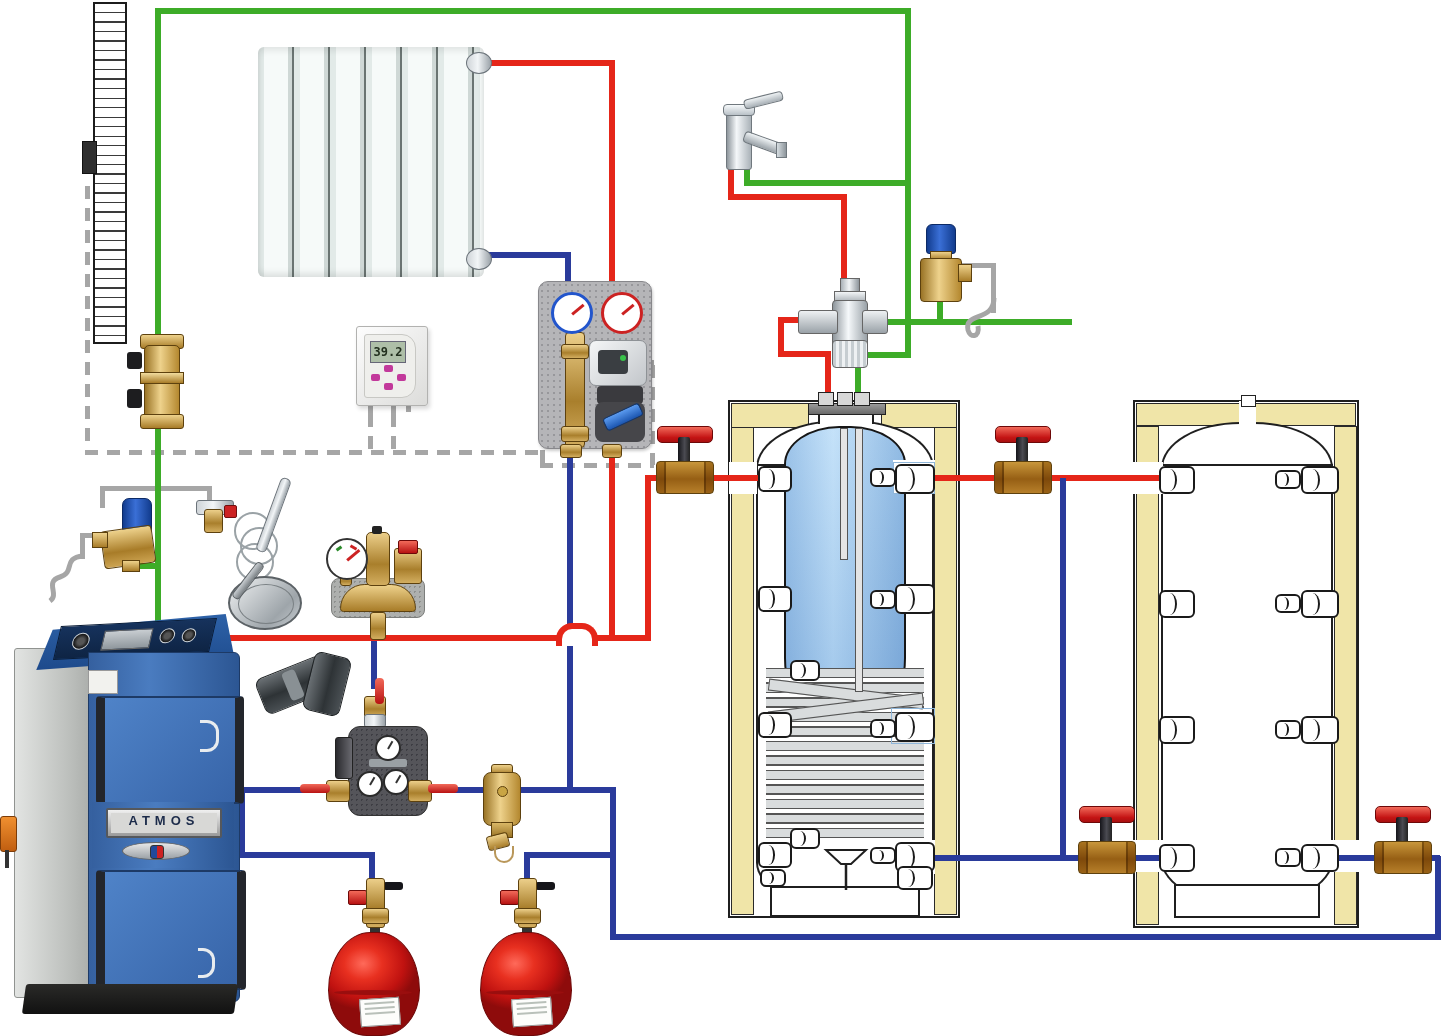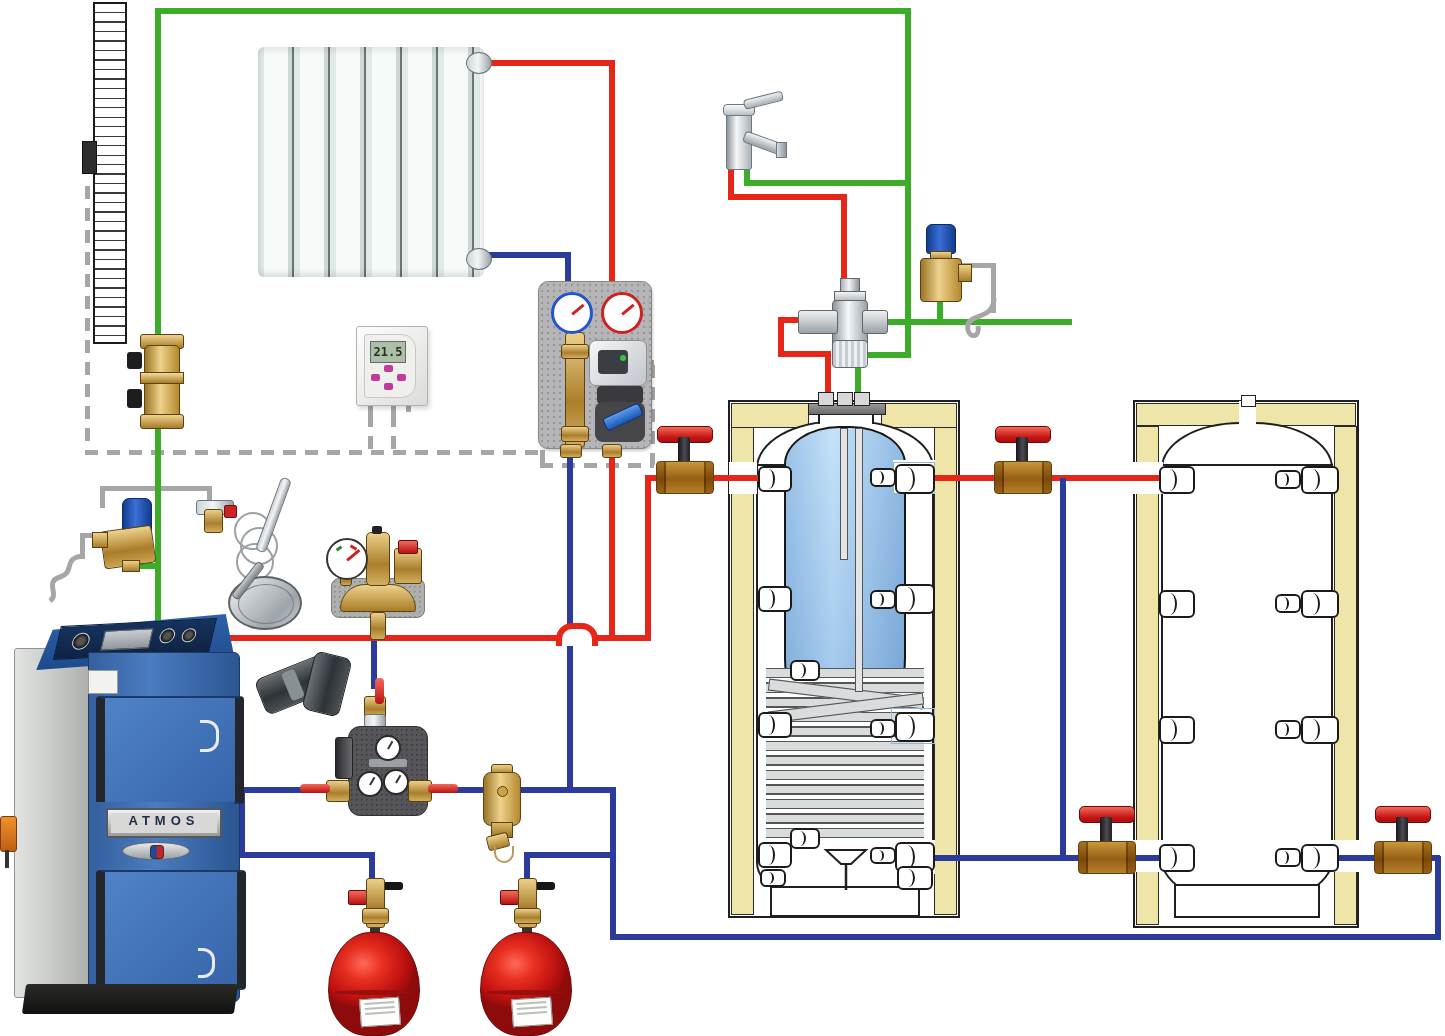--- a/index.html
+++ b/index.html
@@ -131,21 +131,21 @@
   <div style="position:absolute;left:82px;top:141px;width:13px;height:31px;background:#2e2e2e;border:1px solid #111;z-index:4;"></div>
 
   <div style="position:absolute;left:258px;top:47px;width:226px;height:230px;z-index:5;
        background:repeating-linear-gradient(90deg,#e2eae8 0 6px,#f6faf9 6px 30px,#cfd8d6 30px 34px,#6a7472 34px 36px);
        border-radius:6px;box-shadow:inset 0 4px 6px rgba(0,0,0,.08), inset 0 -4px 6px rgba(0,0,0,.10);"></div>
   <div class="chromeblk" style="left:466px;top:52px;width:24px;height:20px;border-radius:50%;"></div>
   <div class="chromeblk" style="left:466px;top:248px;width:24px;height:20px;border-radius:50%;"></div>
 
   <div style="position:absolute;left:356px;top:326px;width:70px;height:78px;background:linear-gradient(135deg,#fdfdfd,#dcdcda);border:1px solid #b2b2b0;border-radius:3px;box-shadow:2px 3px 4px rgba(0,0,0,.15);z-index:6;">
     <div style="position:absolute;left:7px;top:7px;width:50px;height:62px;background:#efefec;border:1px solid #c8c8c4;border-radius:3px 14px 14px 3px;"></div>
-    <div style="position:absolute;left:13px;top:14px;width:34px;height:20px;background:#aebfa8;border:1px solid #667;font:bold 12px 'DejaVu Sans Mono',monospace;color:#23301f;text-align:center;line-height:20px;">21.5</div>
+    <div style="position:absolute;left:13px;top:14px;width:34px;height:20px;background:#aebfa8;border:1px solid #667;font:bold 12px 'DejaVu Sans Mono',monospace;color:#23301f;text-align:center;line-height:20px;">39.2</div>
     <div style="position:absolute;left:27px;top:38px;width:9px;height:7px;background:#c2399b;border-radius:2px;"></div>
     <div style="position:absolute;left:14px;top:47px;width:9px;height:7px;background:#c2399b;border-radius:2px;"></div>
     <div style="position:absolute;left:40px;top:47px;width:9px;height:7px;background:#c2399b;border-radius:2px;"></div>
     <div style="position:absolute;left:27px;top:56px;width:9px;height:7px;background:#c2399b;border-radius:2px;"></div>
   </div>
 
   <div style="position:absolute;left:138px;top:334px;width:46px;height:94px;z-index:6;">
     <div style="position:absolute;left:2px;top:0;width:42px;height:13px;background:linear-gradient(180deg,#eed28c,#a87c28);border:1px solid #5d410e;border-radius:3px;"></div>
     <div style="position:absolute;left:6px;top:11px;width:34px;height:72px;background:linear-gradient(90deg,#9a7426,#eed28c 45%,#b4882f);border:1px solid #5d410e;border-radius:5px;"></div>
     <div style="position:absolute;left:2px;top:38px;width:42px;height:10px;background:linear-gradient(180deg,#f2dc9e,#a87c28);border:1px solid #5d410e;"></div>

